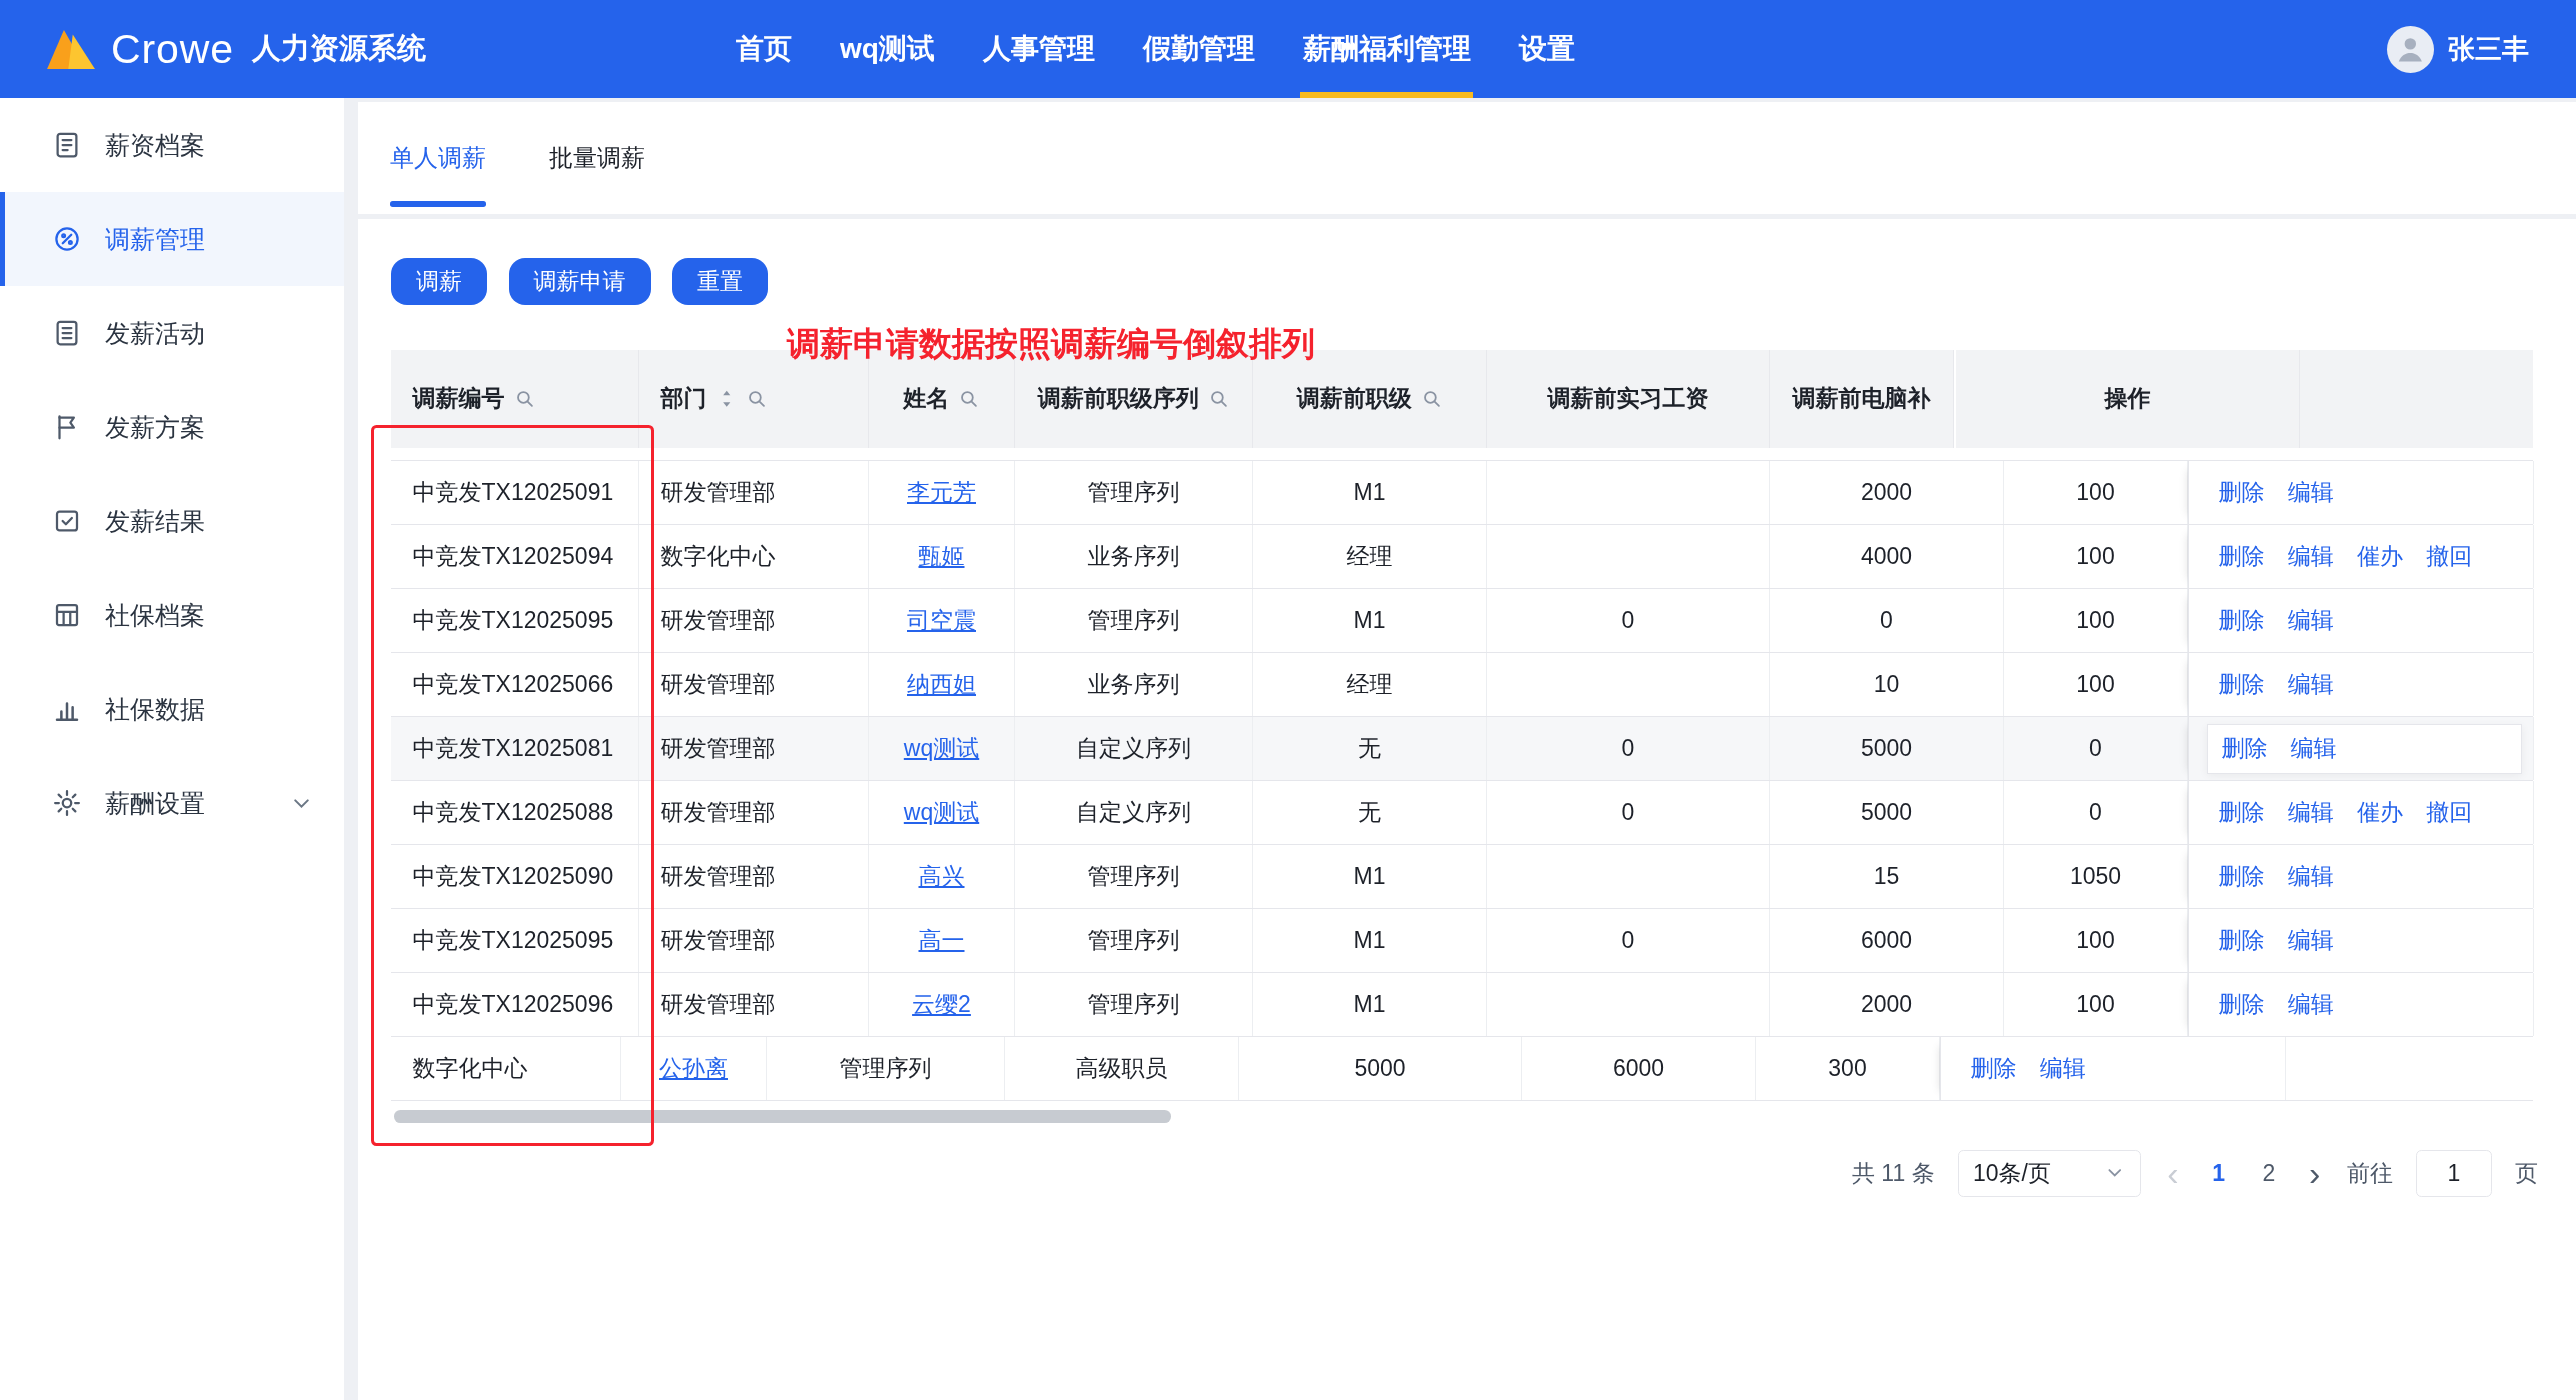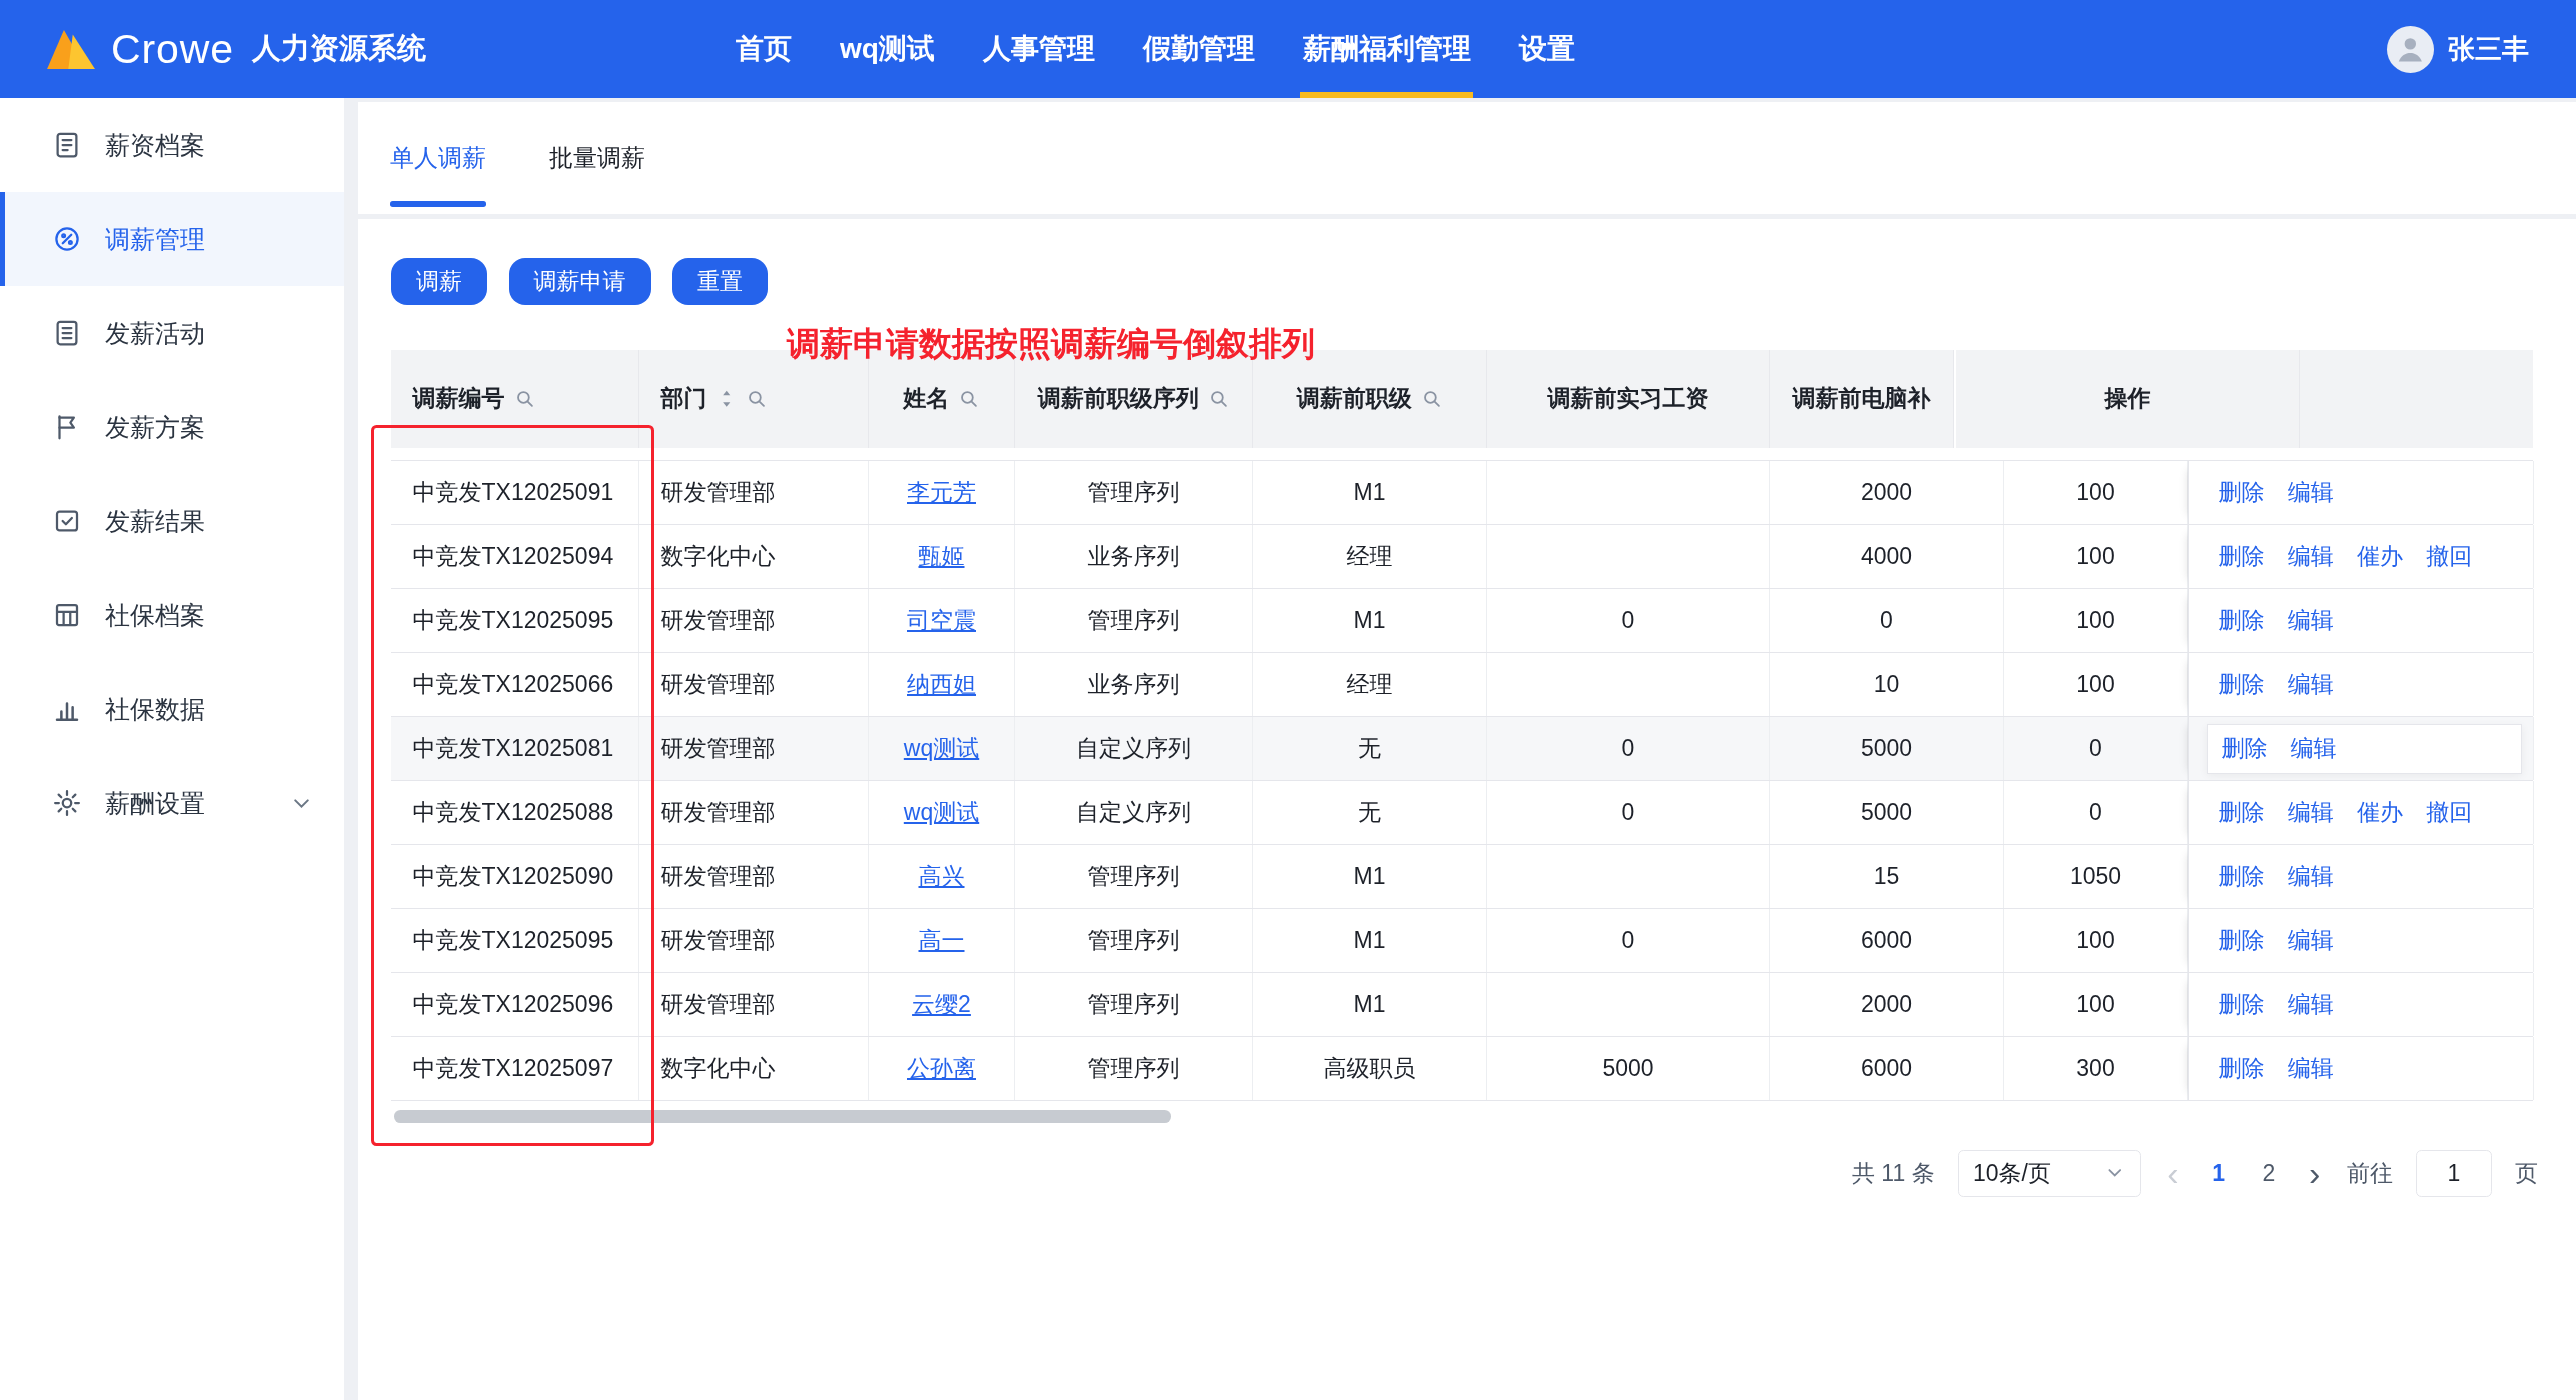--- a/index.html
+++ b/index.html
@@ -431,21 +431,20 @@
             <div class="td center" style="width: 234px;">M1</div>
             <div class="td center" style="width: 283px;"></div>
             <div class="td center" style="width: 234px;">2000</div>
             <div class="td center" style="width: 184px;">100</div>
             <div class="td actions" style="width: 346px;">
               <a class="action-link">删除</a>
               <a class="action-link">编辑</a>
             </div>
           </div>
           <div class="tr">
-            <div class="td left" style="width: 248px;">中竞发TX12025097</div>
             <div class="td left" style="width: 230px;">数字化中心</div>
             <div class="td center" style="width: 146px;">
               <a class="name-link">公孙离</a>
             </div>
             <div class="td center" style="width: 238px;">管理序列</div>
             <div class="td center" style="width: 234px;">高级职员</div>
             <div class="td center" style="width: 283px;">5000</div>
             <div class="td center" style="width: 234px;">6000</div>
             <div class="td center" style="width: 184px;">300</div>
             <div class="td actions" style="width: 346px;">

